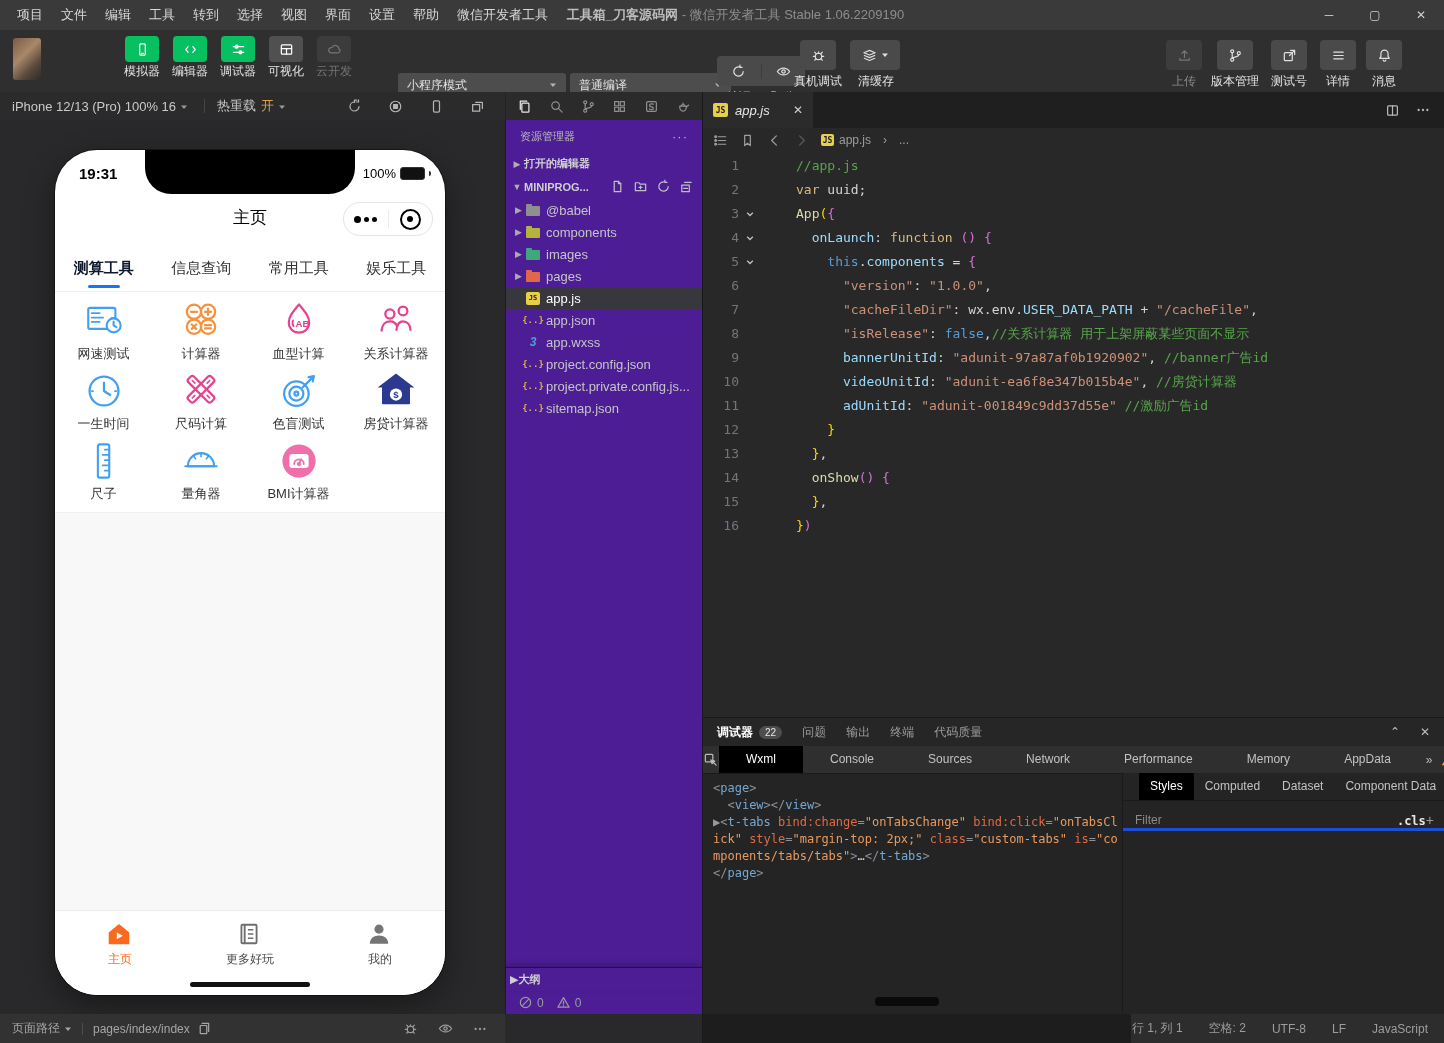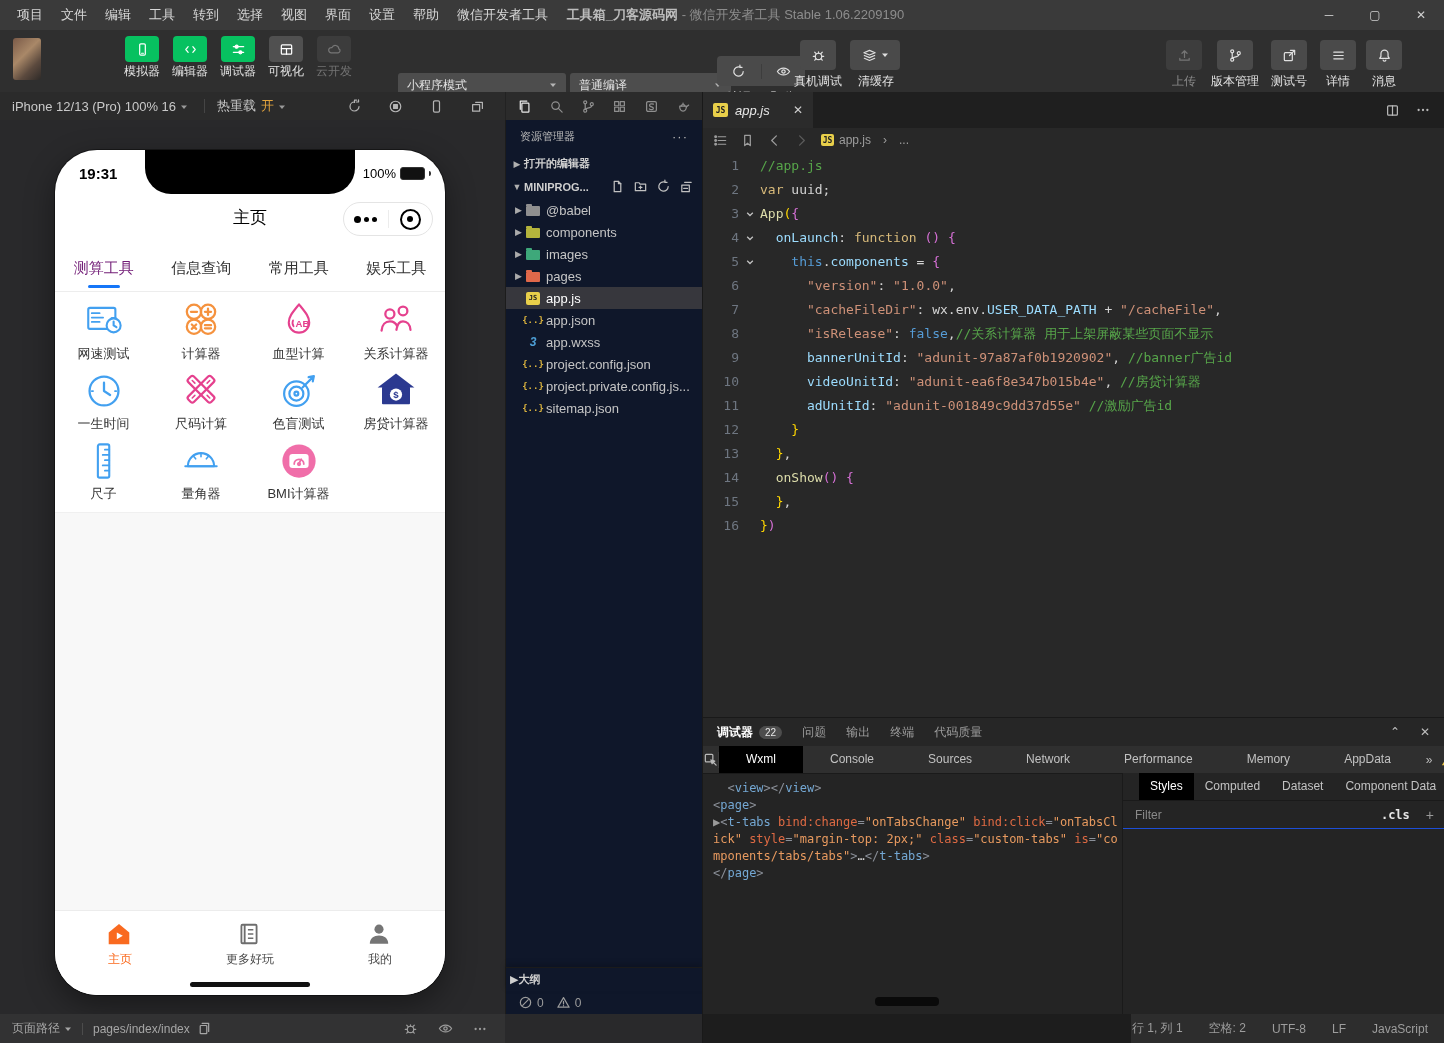--- a/index.html
+++ b/index.html
@@ -71,42 +71,42 @@
            display:flex;align-items:center;}
   .cap-dots{flex:1;display:flex;align-items:center;justify-content:center;gap:3px;}
   .cap-dots b{width:5px;height:5px;border-radius:50%;background:#000;}
   .cap-dots b:first-child{width:7px;height:7px;}
   .cap-div{width:1px;height:18px;background:#ececec;}
   .cap-target{flex:1;display:flex;align-items:center;justify-content:center;}
   .cap-target .ring{width:17px;height:17px;border:2px solid #000;border-radius:50%;display:flex;align-items:center;justify-content:center;}
   .cap-target .dot{width:6px;height:6px;background:#000;border-radius:50%;}
   .ptabs{position:absolute;left:0;top:95px;width:100%;height:46px;display:flex;}
   .ptab{flex:1;display:flex;align-items:center;justify-content:center;font-size:15px;color:#333;position:relative;}
-  .ptab.active{color:#701a75;font-weight:normal;}
+  .ptab.active{color:#0f172a;font-weight:bold;}
   .ptab.active::after{content:"";position:absolute;bottom:3px;left:50%;transform:translateX(-50%);width:32px;height:3px;border-radius:2px;background:#1576f8;}
   .pdiv{position:absolute;left:0;top:141px;width:100%;height:1px;background:#ededed;}
   .gitem{position:absolute;width:97px;text-align:center;}
   .gitem .gic{width:44px;height:42px;margin:0 auto;}
   .gitem .glab{margin-top:3px;font-size:13px;color:#333;white-space:nowrap;}
   .psection{position:absolute;left:0;top:362px;width:100%;height:398px;background:#f8f8f8;border-top:1px solid #f0f0f0;}
   .ptabbar{position:absolute;left:0;top:760px;width:100%;height:85px;background:#fff;border-top:1px solid #ececec;display:flex;}
   .pbitem{flex:1;text-align:center;padding-top:10px;}
   .pbitem .blab{margin-top:2px;font-size:12px;color:#4a4a4a;}
   .pbitem.active .blab{color:#fa6a1e;}
   .pbitem .bic{width:28px;height:28px;margin:0 auto;}
   .homebar{position:absolute;left:50%;transform:translateX(-50%);bottom:8px;width:120px;height:5px;border-radius:3px;background:#111;}
 
   
   .statusleft{position:absolute;left:0;top:1014px;width:505px;height:29px;background:#323233;display:flex;align-items:center;
               font-size:12px;color:#a6a6a6;padding:0 12px;box-sizing:border-box;}
   .statusleft .sep{width:1px;height:12px;background:#4c4c4c;margin:0 10px;}
   .sl-icons{margin-left:auto;display:flex;gap:20px;padding-right:6px;color:#9c9c9c;}
 
   
-  .explorer{position:absolute;left:505px;top:120px;width:197px;height:894px;background:#0f172a;border-left:1px solid #1c1c1c;
+  .explorer{position:absolute;left:505px;top:120px;width:197px;height:894px;background:#4c1d95;border-left:1px solid #1c1c1c;
             box-sizing:border-box;font-size:13px;color:#c5c5c5;}
   .exp-head{height:32px;display:flex;align-items:center;padding:0 14px;font-size:11px;color:#bababa;}
   .exp-head .more{margin-left:auto;color:#bababa;letter-spacing:1px;font-size:13px;}
   .exp-row{height:23px;display:flex;align-items:center;font-size:11px;font-weight:bold;color:#cfcfcf;padding-left:4px;}
   .exp-row .chev{width:14px;text-align:center;color:#b0b0b0;font-size:9px;}
   .proj-icons{margin-left:auto;display:flex;gap:8px;padding-right:8px;color:#c0c0c0;}
   .tree{margin-top:1px;}
   .titem{height:22px;display:flex;align-items:center;padding-left:6px;cursor:default;}
   .titem.sel{background:#37373d;color:#fff;}
   .titem .chev{width:13px;text-align:center;color:#ababab;font-size:9px;flex:none;}
@@ -133,21 +133,21 @@
   .etab-right{margin-left:auto;display:flex;gap:16px;padding-right:14px;color:#b9b9b9;}
   .breadcrumb{position:absolute;left:0;top:36px;width:100%;height:24px;display:flex;align-items:center;gap:12px;padding-left:10px;
               box-sizing:border-box;font-size:12px;color:#9d9d9d;}
   .breadcrumb .dimmed{color:#5c5c5c;}
   .bc-file{display:flex;align-items:center;gap:5px;}
   .codearea{position:absolute;left:0;top:60px;width:100%;height:565px;font-family:"DejaVu Sans Mono","Liberation Mono",monospace;
             font-size:13px;line-height:24px;padding-top:2px;overflow:hidden;}
   .cl{display:flex;height:24px;white-space:pre;}
   .ln{width:36px;text-align:right;color:#6e7681;flex:none;}
   .fold{width:21px;flex:none;display:flex;align-items:center;justify-content:center;color:#c2c2c2;}
-  .lt{flex:1;}
+  .lt{flex:1;margin-left:36px;}
   .tk-com{color:#57a64a;} .tk-str{color:#ce9178;} .tk-kwg{color:#d8ba7a;} .tk-kwb{color:#569cd6;}
   .tk-prop{color:#9cdcfe;} .tk-fn{color:#dcdcaa;} .tk-wh{color:#d4d4d4;} .tk-bg{color:#ffd700;} .tk-b2{color:#d670d6;}
 
   
   .dbg{position:absolute;left:0;top:625px;width:100%;height:297px;background:#242424;border-top:1px solid #191919;box-sizing:border-box;}
   .dbg-row1{height:28px;background:#262626;display:flex;align-items:center;gap:20px;padding:0 14px;font-size:12px;color:#9d9d9d;}
   .dbg-row1 .dt1{display:flex;align-items:center;gap:6px;}
   .dbg-row1 .dt1.first{color:#fff;font-weight:bold;}
   .badge{background:#4d4d4d;color:#e8e8e8;font-size:10px;font-weight:normal;border-radius:8px;padding:1px 6px;}
   .dbg-row1 .right{margin-left:auto;display:flex;gap:20px;color:#bdbdbd;}
@@ -162,21 +162,21 @@
   .wxml{position:absolute;left:0;top:55px;width:419px;height:242px;box-sizing:border-box;padding:7px 4px 0 10px;
         font-family:"DejaVu Sans Mono","Liberation Mono",monospace;font-size:12px;line-height:17px;color:#d4d4d4;}
   .wxml .row{white-space:pre-wrap;word-break:break-all;}
   .tk-pu{color:#8a8f98;} .tk-tag{color:#74a8d4;} .tk-attr{color:#df6a43;} .tk-val{color:#e89a5f;} .tk-arr{color:#9a9a9a;}
   .hthumb{position:absolute;left:172px;bottom:8px;width:64px;height:9px;background:#0a0a0a;border-radius:4px;}
   .stylespane{position:absolute;left:419px;top:55px;right:0;bottom:0;border-left:1px solid #1a1a1a;background:#242424;}
   .st-tabs{height:27px;display:flex;align-items:center;font-size:12px;color:#c2c2c2;border-bottom:1px solid #1a1a1a;padding-left:16px;}
   .st-tab{padding:0 11px;height:27px;line-height:27px;white-space:nowrap;}
   .st-tab.active{background:#000;color:#fff;}
   .st-more{padding:0 8px;color:#b9b9b9;}
-  .st-filter{height:27px;display:flex;align-items:center;gap:16px;padding:0 10px;border-bottom:1px solid #1d4ed8;}
+  .st-filter{height:27px;display:flex;align-items:flex-end;gap:0;padding:0 10px;border-bottom:3px solid #1d4ed8;}
   .st-filter input{flex:1;background:transparent;border:none;outline:none;color:#cccccc;font-size:12px;font-family:inherit;}
   .st-filter input::placeholder{color:#8a8a8a;}
   .cls-btn{font-family:"DejaVu Sans Mono",monospace;font-size:12px;font-weight:bold;color:#e6e6e6;}
   .plus-btn{color:#9a9a9a;font-size:14px;}
 
   
   .sr-gap{position:absolute;left:0;top:922px;width:428px;height:29px;background:#1d1d1d;}
   .sr{position:absolute;left:428px;top:922px;right:0;height:29px;background:#2d2d2d;display:flex;align-items:center;
       justify-content:flex-end;gap:26px;padding-right:16px;font-size:12px;color:#9d9d9d;}
 </style>
@@ -1000,22 +1000,22 @@
             </i>
           <i class="ic">
               <svg width="15" height="15" viewBox="0 0 16 16" fill="none" stroke="currentColor" stroke-width="1.3" stroke-linecap="round" stroke-linejoin="round">
                 <rect x="2.8" y="6" width="7.5" height="7"></rect>
                 <path d="M6 3.5h7.2V10"></path>
               </svg>
             </i>
         </span>
       </div>
       <div class="wxml" id="wxml">
+          <div class="row"><span class="tk-pu">&lt;</span><span class="tk-tag">page</span><span class="tk-pu">&gt;</span></div>
           <div class="row"><span class="tk-wh">  </span><span class="tk-pu">&lt;</span><span class="tk-tag">view</span><span class="tk-pu">&gt;&lt;/</span><span class="tk-tag">view</span><span class="tk-pu">&gt;</span></div>
-          <div class="row"><span class="tk-pu">&lt;</span><span class="tk-tag">page</span><span class="tk-pu">&gt;</span></div>
           <div class="row"><span class="tk-arr">▶</span><span class="tk-pu">&lt;</span><span class="tk-tag">t-tabs</span><span class="tk-wh"> </span><span class="tk-attr">bind:change</span><span class="tk-pu">=</span><span class="tk-val">"onTabsChange"</span><span class="tk-wh"> </span><span class="tk-attr">bind:click</span><span class="tk-pu">=</span><span class="tk-val">"onTabsClick"</span><span class="tk-wh"> </span><span class="tk-attr">style</span><span class="tk-pu">=</span><span class="tk-val">"margin-top: 2px;"</span><span class="tk-wh"> </span><span class="tk-attr">class</span><span class="tk-pu">=</span><span class="tk-val">"custom-tabs"</span><span class="tk-wh"> </span><span class="tk-attr">is</span><span class="tk-pu">=</span><span class="tk-val">"components/tabs/tabs"</span><span class="tk-pu">&gt;</span><span class="tk-wh">…</span><span class="tk-pu">&lt;/</span><span class="tk-tag">t-tabs</span><span class="tk-pu">&gt;</span></div>
           <div class="row"><span class="tk-pu">&lt;/</span><span class="tk-tag">page</span><span class="tk-pu">&gt;</span></div>
         </div>
       <div class="hthumb"></div>
       <div class="stylespane">
         <div class="st-tabs" id="sttabs">
             <span class="st-tab active">Styles</span>
             <span class="st-tab">Computed</span>
             <span class="st-tab">Dataset</span>
             <span class="st-tab">Component Data</span>

